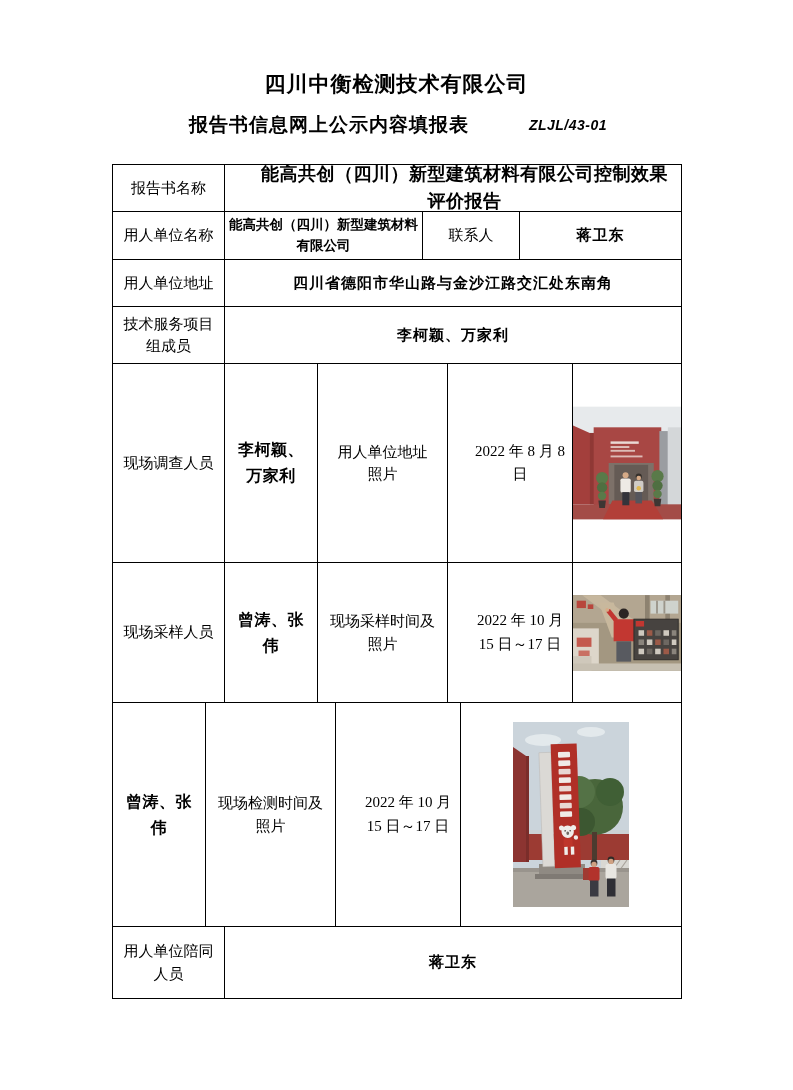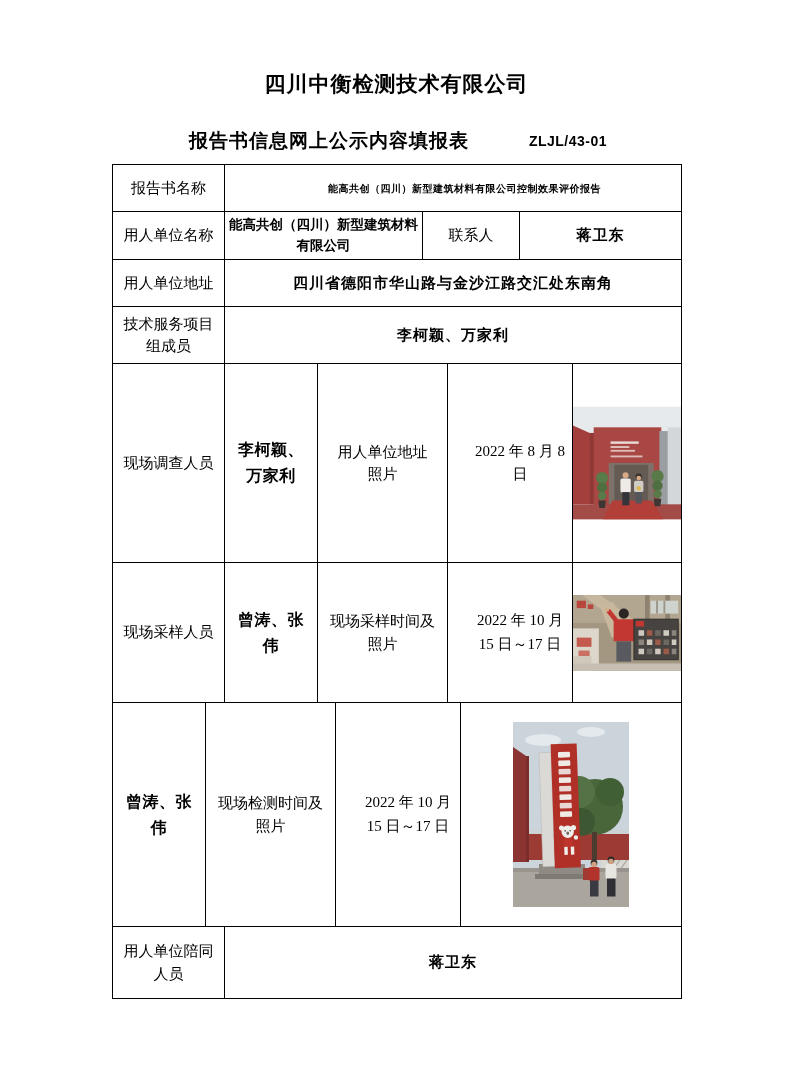--- a/index.html
+++ b/index.html
@@ -6,25 +6,25 @@
   body{
     width:793px;height:1090px;position:relative;background:#ffffff;
     font-family:"Liberation Sans","DejaVu Sans",sans-serif;color:#000;
     -webkit-font-smoothing:antialiased;
   }
   .title1{
     position:absolute;top:70px;left:0;width:793px;text-align:center;
     font-size:21px;font-weight:700;letter-spacing:1px;
   }
   .title2-wrap{
-    position:absolute;top:128px;left:113px;width:570px;
+    position:absolute;top:112px;left:113px;width:570px;
     display:flex;justify-content:center;align-items:center;
   }
   .title2{font-size:19px;font-weight:700;letter-spacing:1px;}
-  .doc-code{font-size:14px;font-weight:700;margin-left:60px;letter-spacing:0.5px;}
+  .doc-code{font-size:14px;font-weight:700;margin-left:60px;letter-spacing:0.5px;font-style:italic;}
   .tbl{
     position:absolute;top:164px;left:112px;width:570px;
     border:1.5px solid #000;box-sizing:border-box;background:#fff;
   }
   .tr{display:flex;border-bottom:1.5px solid #000;box-sizing:border-box;}
   .tr:last-child{border-bottom:none;}
   .td{
     box-sizing:border-box;border-right:1.5px solid #000;
     display:flex;align-items:center;justify-content:center;
     text-align:center;padding:2px 5px;overflow:hidden;
@@ -36,21 +36,21 @@
   .cw-label{width:112px;flex:none;}
   .cw-fill{flex:1;}
   .cw-company{width:198px;flex:none;padding:2px 2px;}
   .cw-contact{width:97px;flex:none;}
   .cw-names{width:93px;flex:none;padding:2px 3px;}
   .cw-time{width:130px;flex:none;}
   .cw-date{width:105px;flex:none;padding:2px 4px;margin-left:20px;}
   .cw-photo{flex:1;padding:0;}
   .lbl{font-size:15px;font-weight:400;line-height:1.5;}
   .val{font-size:15px;font-weight:700;line-height:1.5;letter-spacing:1px;}
-  .val.big{font-size:10px;letter-spacing:0.5px;padding-left:23px;}
+  .val.big{font-size:18px;letter-spacing:0.5px;padding-left:23px;}
   .val.sm{font-size:13.5px;letter-spacing:0;}
   .val.names{font-size:16px;letter-spacing:0.5px;line-height:1.6;}
   .date{
     font-family:"Liberation Serif","DejaVu Serif",serif;
     font-size:15px;font-weight:400;line-height:1.55;
   }
   svg{display:block;}
 </style>
 </head>
 <body>

